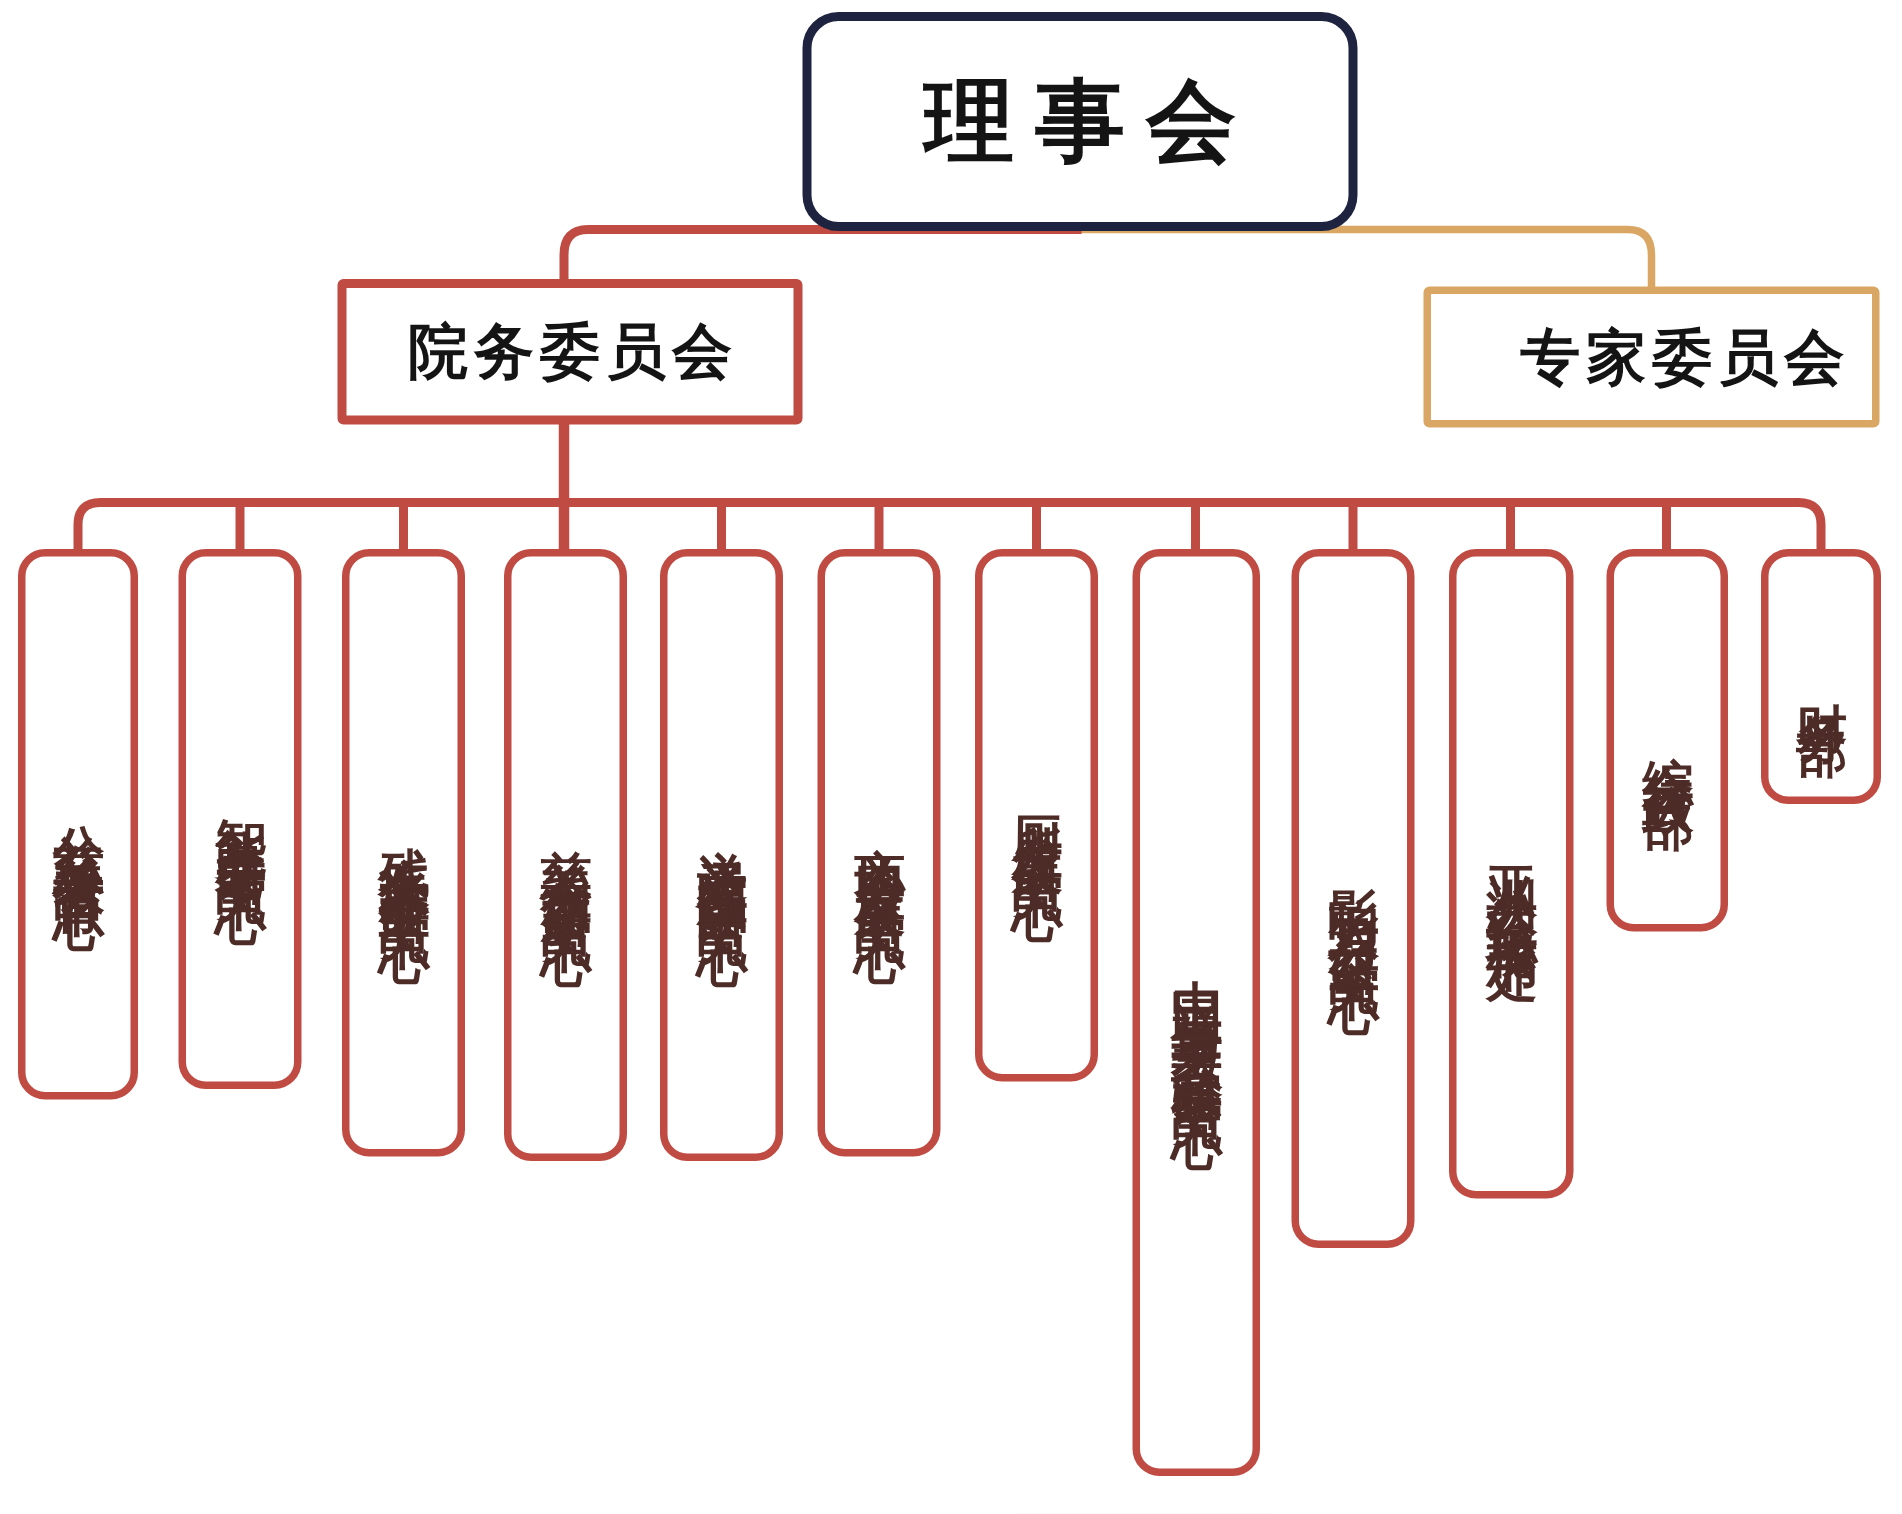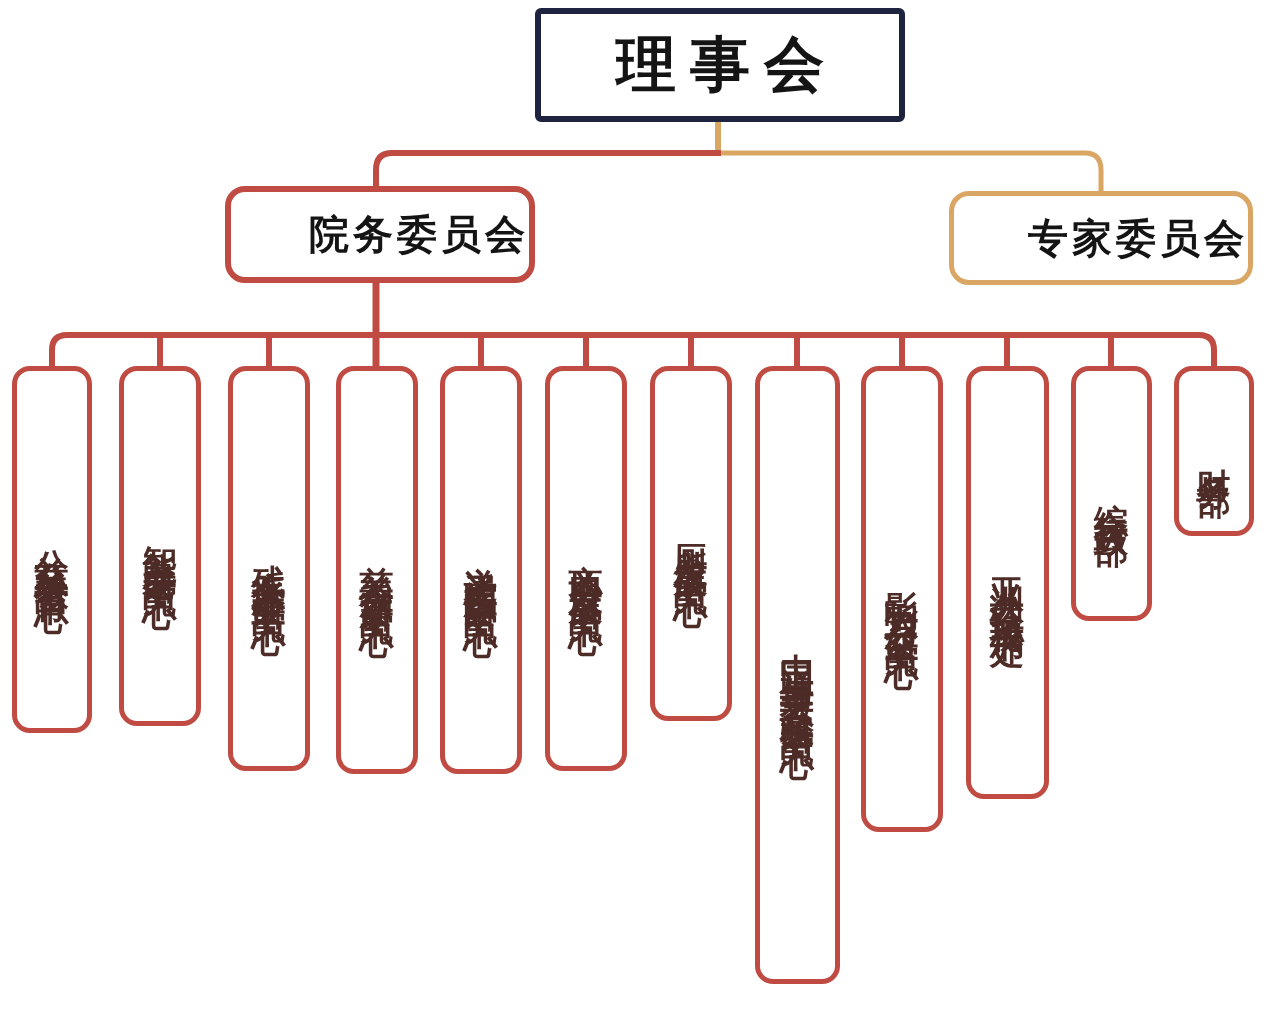--- a/index.html
+++ b/index.html
@@ -33,31 +33,30 @@
 
   .node{
     position:absolute;
     background:var(--bg);
     display:flex;
     align-items:center;
     justify-content:center;
     z-index:2;
   }
   .root-box{
-    left:535px;top:8px;width:370px;height:114px;
+    left:535px;top:8px;width:370px;height:146px;
     border:6px solid var(--navy);
-    border-radius:6px;
+    border-radius:24px;
   }
   .root-box .label{
     font-size:60px;font-weight:700;color:var(--ink);
     letter-spacing:14px;text-indent:14px;white-space:nowrap;
   }
   .committee{
-    border-radius:20px;
-    justify-content:flex-end;
+    border-radius:4px;
   }
   .committee .label{
     font-size:40px;font-weight:700;color:var(--ink);
     letter-spacing:4px;text-indent:4px;white-space:nowrap;
   }
   .committee-red{
     left:225px;top:186px;width:310px;height:97px;
     border:6px solid var(--red);
   }
   .committee-gold{

